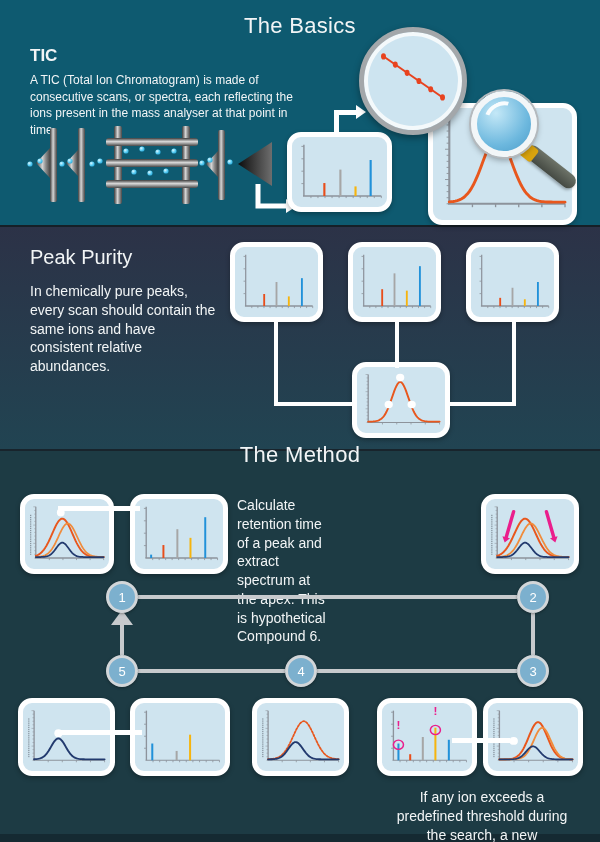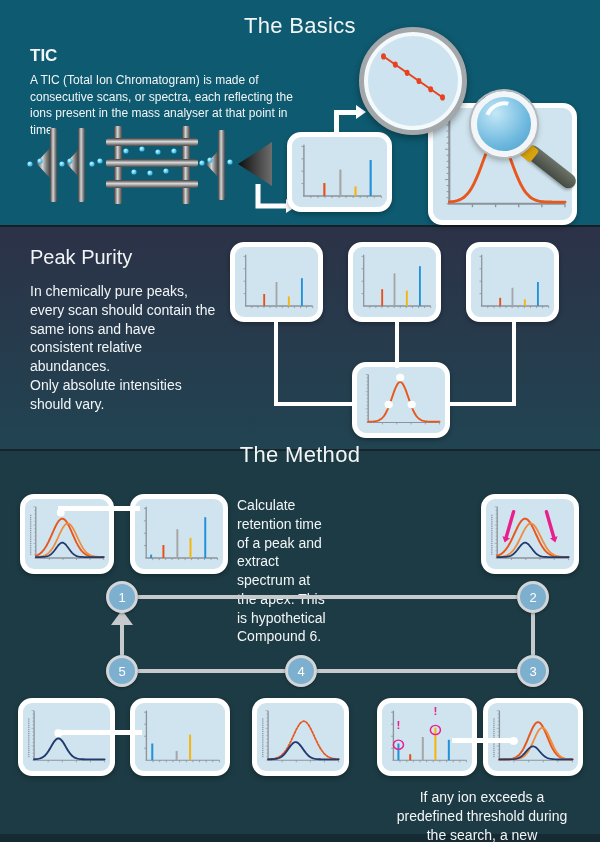--- a/index.html
+++ b/index.html
@@ -202,21 +202,20 @@
 
   <div class="mag-handle" style="left:527px;top:141px;"></div>
   <div class="mag-ferrule" style="left:519px;top:137px;"></div>
   <div class="mag-lens" style="left:471px;top:91px;">
     <div class="mag-glint"></div>
   </div>
 
   <div class="txt h2" style="left:30px;top:246px;">Peak Purity</div>
   <div class="txt small" style="left:30px;top:282px;width:188px;">
     <div>In chemically pure peaks, every scan should contain the same ions and have consistent relative abundances.</div>
-    <div>Only absolute intensities should vary.</div>
   </div>
 
   <div class="panel" style="left:230px;top:242px;width:93px;height:80px;">
     <div class="chart">
         <svg viewBox="0 0 100 80" preserveAspectRatio="none" style="width: 100%; height: 100%; display: block;">
           <line x1="10" y1="6" x2="10" y2="70" stroke="#8d939b" stroke-width="1.6"></line>
           <line x1="9" y1="70" x2="97" y2="70" stroke="#8d939b" stroke-width="1.6"></line>
           <line x1="10" y1="8" x2="7.2" y2="8" stroke="#8d939b" stroke-width="1"></line>
           <line x1="10" y1="23.5" x2="7.2" y2="23.5" stroke="#8d939b" stroke-width="1"></line>
           <line x1="10" y1="39" x2="7.2" y2="39" stroke="#8d939b" stroke-width="1"></line>

